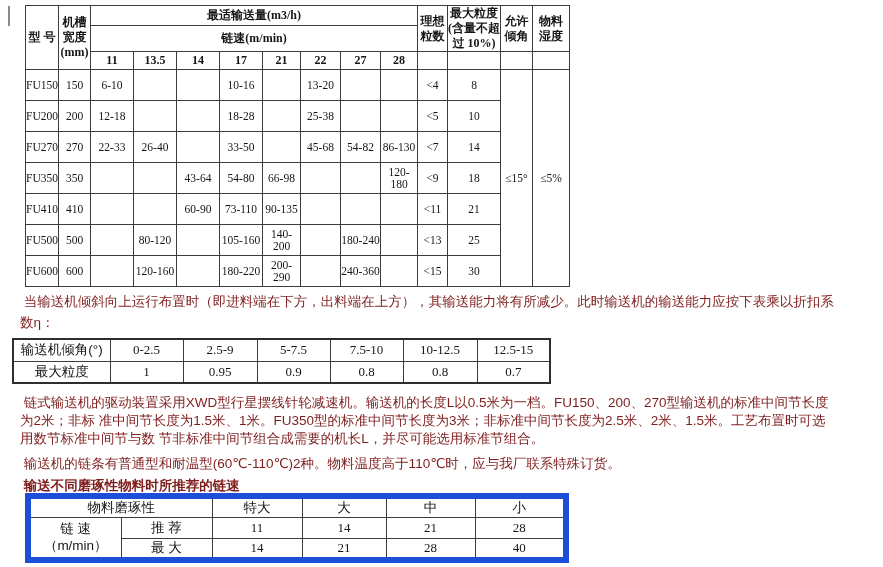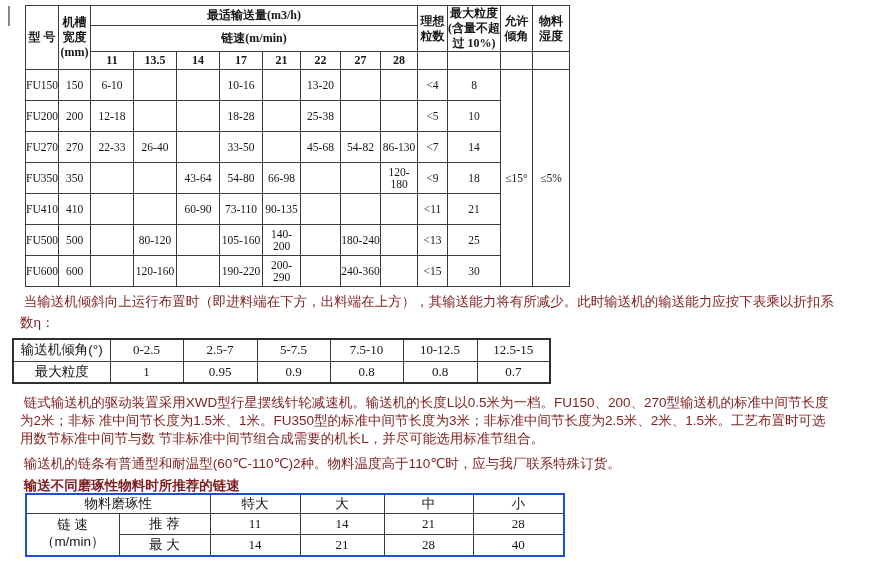--- a/index.html
+++ b/index.html
@@ -23,21 +23,21 @@
   .t1 .dr  { height:31px; }
   .t1 .small { font-size:12px; }
 
   
   .t2 { left:12px; top:338px; width:537px; border:2px solid #2e2e2e; }
   .t2 tr { height:22px; }
   .t2 th { font-weight:normal; font-size:13.5px; font-family:"Liberation Sans","DejaVu Sans",sans-serif; }
   .t2 td { font-family:"Liberation Serif","DejaVu Serif",serif; font-size:13px; }
 
   
-  .t3 { left:25px; top:493px; width:538px; border:2px solid #1d4ed8; }
+  .t3 { left:25px; top:493px; width:538px; border:6px solid #1d4ed8; }
   .t3 .r1 { height:18px; }
   .t3 .r2, .t3 .r3 { height:21px;margin-top:48px; }
   .t3 th { font-weight:normal; font-size:13.5px; font-family:"Liberation Sans","DejaVu Sans",sans-serif; }
   .t3 td { font-family:"Liberation Serif","DejaVu Serif",serif; font-size:13px; }
 
   .para {
     position:absolute; left:20px; width:876px;
     white-space:pre-wrap; color:#7f1d1d; font-size:13.5px;
   }
   .p1 { top:291px; line-height:21px; }
@@ -189,21 +189,21 @@
     <td></td>
     <td>&lt;13</td>
     <td>25</td>
   </tr>
   <tr class="dr">
     <td>FU600</td>
     <td>600</td>
     <td></td>
     <td>120-160</td>
     <td></td>
-    <td>190-220</td>
+    <td>180-220</td>
     <td>200-290</td>
     <td></td>
     <td>240-360</td>
     <td></td>
     <td>&lt;15</td>
     <td>30</td>
   </tr>
 </tbody>
   </table>
 
@@ -217,21 +217,21 @@
       <col style="width:74px">
     <col style="width:73px">
       <col style="width:73px">
       <col style="width:74px">
       <col style="width:73px">
   </colgroup>
   <tbody>
       <tr>
     <th>输送机倾角(°)</th>
     <td>0-2.5</td>
-    <td>2.5-7</td>
+    <td>2.5-9</td>
     <td>5-7.5</td>
     <td>7.5-10</td>
     <td>10-12.5</td>
     <td>12.5-15</td>
   </tr>
   <tr>
     <th>最大粒度</th>
     <td>1</td>
     <td>0.95</td>
     <td>0.9</td>

